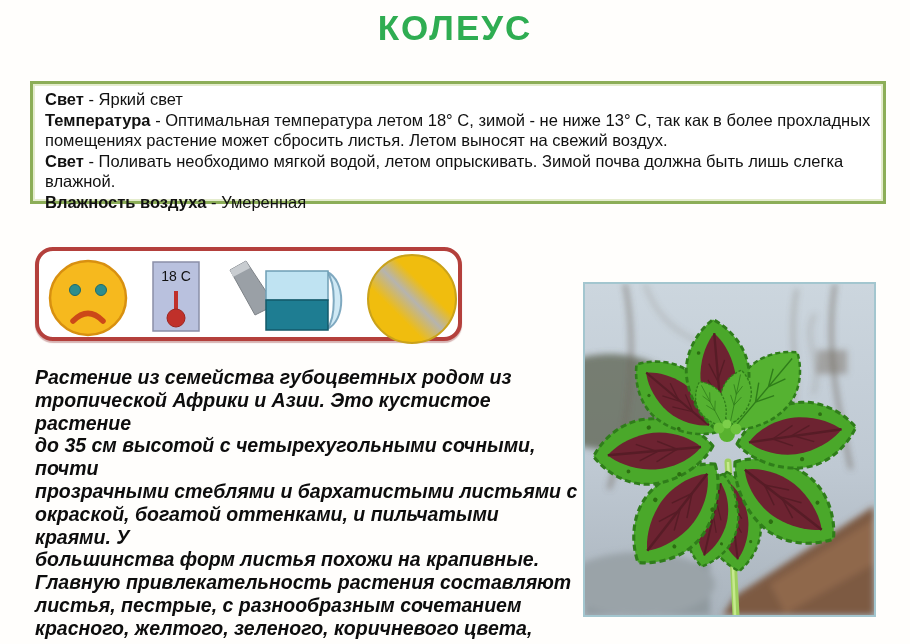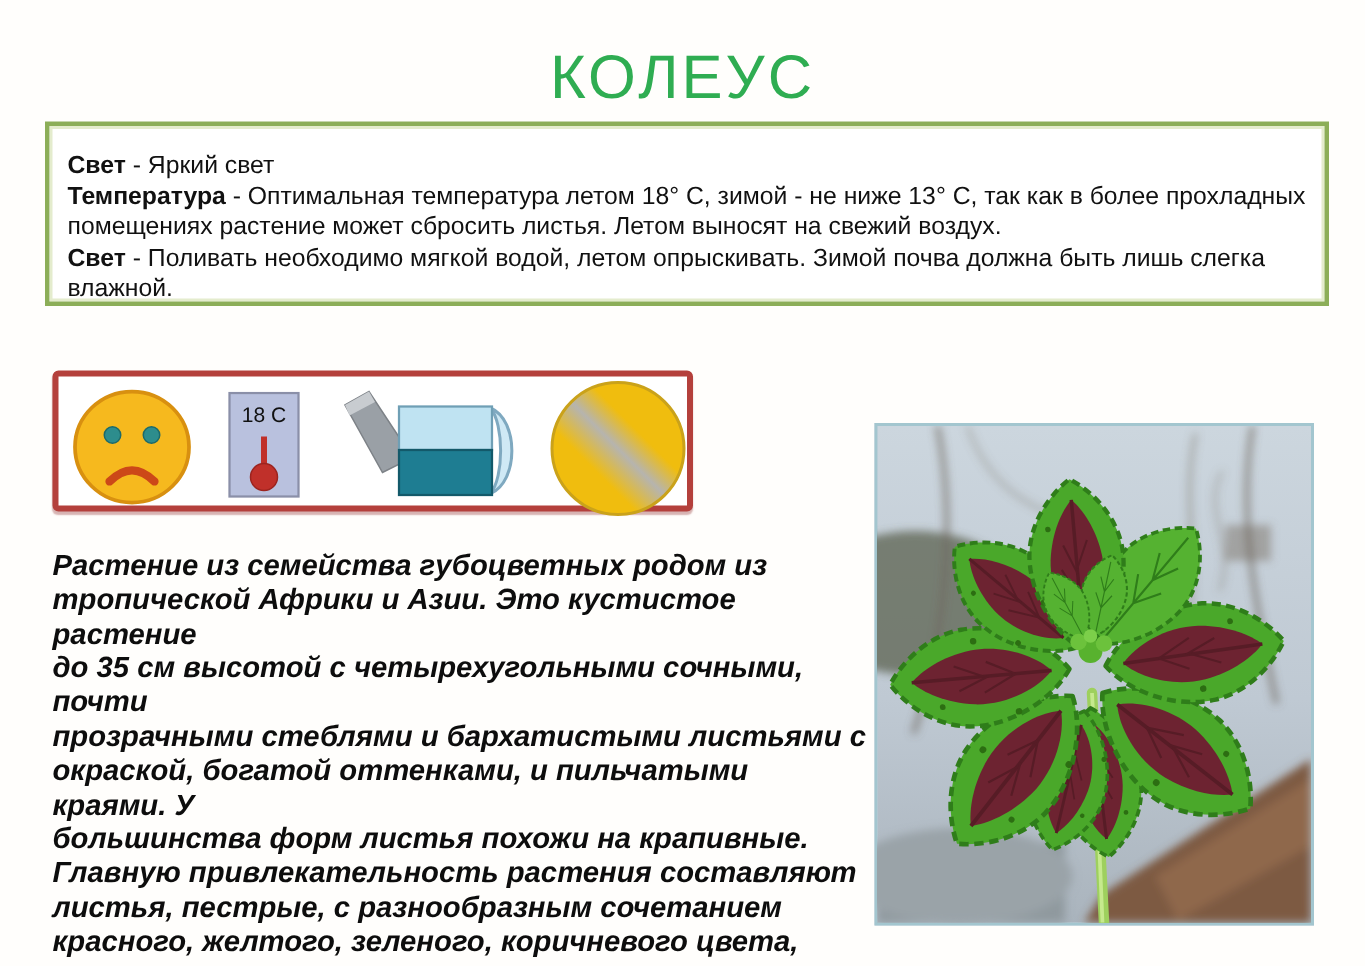--- a/index.html
+++ b/index.html
@@ -3,43 +3,43 @@
 <meta charset="utf-8">
 <style>
   html,body{margin:0;padding:0;}
   body{
     width:910px;height:644px;position:relative;overflow:hidden;
     background:#fffefc;
     font-family:"Liberation Sans", sans-serif;
     color:#111;
   }
   .page-title{
-    position:absolute;top:28px;left:0;width:100%;
+    position:absolute;top:8px;left:0;width:100%;
     text-align:center;
-    font-size:41px;font-weight:normal;letter-spacing:2px;
+    font-size:35px;font-weight:bold;letter-spacing:2px;
     color:#2fad52;
   }
   .care-box{
     position:absolute;left:30px;top:81px;width:856px;height:123px;
     box-sizing:border-box;
     border:3px solid #8cae58;
     box-shadow:inset 0 0 0 2px #e4eccd;
     background:#ffffff;
-    padding:16px 12px 0 12px;
+    padding:5px 12px 0 12px;
   }
   .care-box p{
     margin:0;
     font-size:16.5px;line-height:20.6px;
   }
   .care-label{font-weight:bold;}
   .icon-box{
     position:absolute;left:35px;top:247px;width:427px;height:94px;
     box-sizing:border-box;
     border:4px solid #b4403c;
-    border-radius:4px;
+    border-radius:18px;
     background:#ffffff;
     box-shadow:0 2px 1px rgba(140,40,40,.35);
   }
   .icon-box svg{position:absolute;}
   .svg-sad-face{left:8px;top:8px;}
   .svg-thermometer{left:112px;top:10px;}
   .svg-watering-can{left:190px;top:8px;}
   .svg-sun{left:326px;top:1px;}
   .thermo-text{
     font-family:"Liberation Sans", sans-serif;
@@ -61,20 +61,21 @@
 </style>
 </head>
 <body>
 
 <div class="page-title">КОЛЕУС</div>
 
 <div class="care-box">
   <p><span class="care-label">Свет</span> <span>- Яркий свет</span></p>
   <p><span class="care-label">Температура</span> <span>- Оптимальная температура летом 18° С, зимой - не ниже 13° С, так как в более прохладных помещениях растение может сбросить листья. Летом выносят на свежий воздух.</span></p>
   <p><span class="care-label">Свет</span> <span>- Поливать необходимо мягкой водой, летом опрыскивать. Зимой почва должна быть лишь слегка влажной.</span></p>
+  <p><span class="care-label">Влажность воздуха</span> <span>- Умеренная</span></p>
 </div>
 
 <div class="icon-box">
 
   <svg class="svg-sad-face" width="82" height="80" viewBox="0 0 82 80">
     <ellipse cx="41" cy="39" rx="38" ry="37" fill="#f6b91e" stroke="#d89010" stroke-width="2.5"></ellipse>
     <circle cx="28" cy="31" r="5.5" fill="#2d8d8d" stroke="#1d6a6a" stroke-width="1"></circle>
     <circle cx="54" cy="31" r="5.5" fill="#2d8d8d" stroke="#1d6a6a" stroke-width="1"></circle>
     <path d="M26,62 Q41,47 56,62" fill="none" stroke="#cc4818" stroke-width="5.5" stroke-linecap="round"></path>
   </svg>

